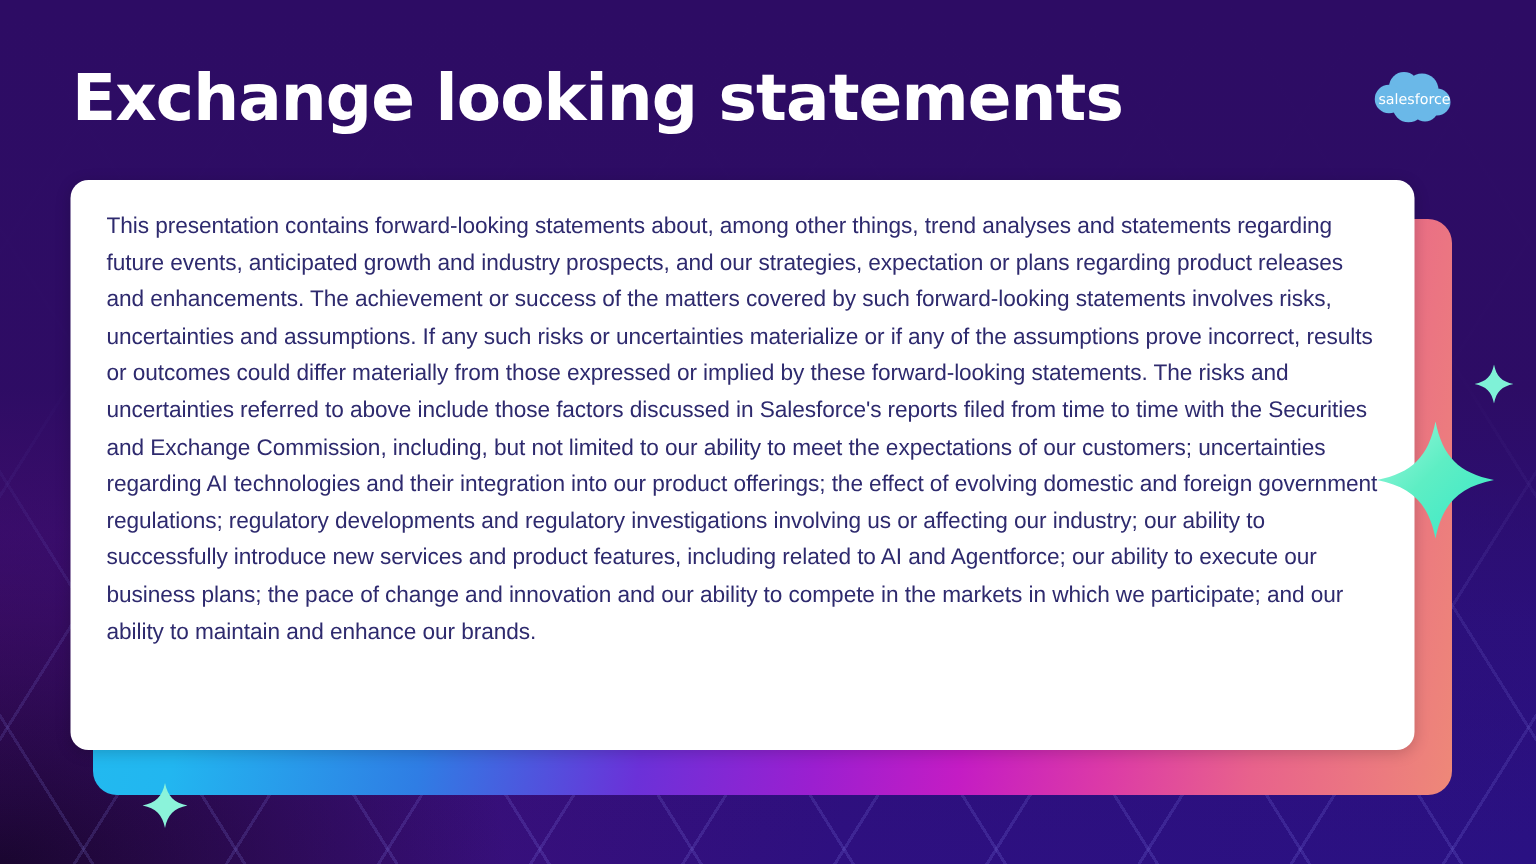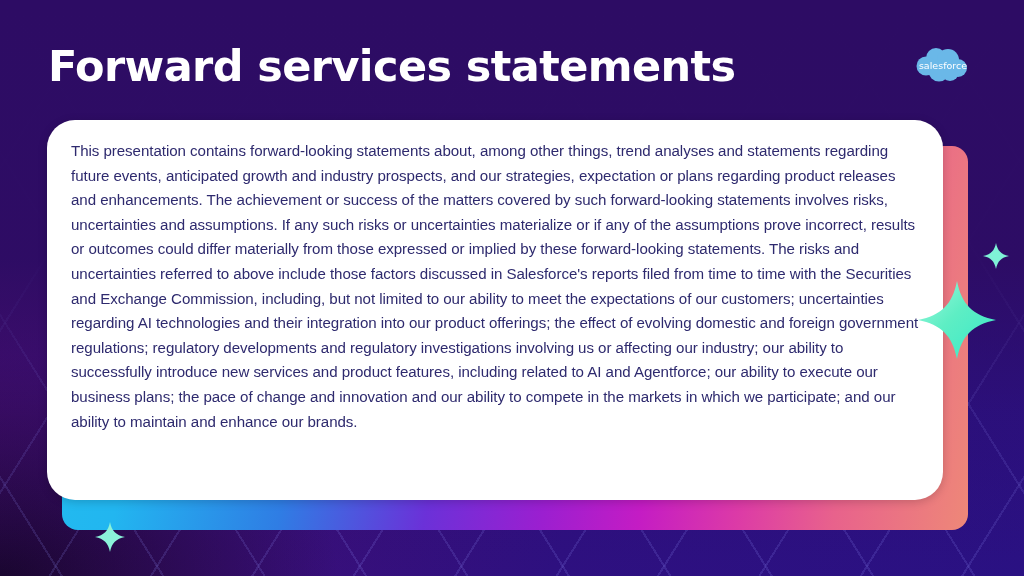--- a/index.html
+++ b/index.html
@@ -56,21 +56,21 @@
     position:absolute;left:62px;top:146px;width:906px;height:384px;
     border-radius:16px;
     background:linear-gradient(100deg,
       #22bdef 0%, #22b6f0 12%, #2f7de4 29%, #6b31d8 44%,
       #9b1fd0 56%, #c41cc4 66%, #dc3aa7 76%, #e8628c 86%, #ee8878 100%);
   }
 
   
   .card{
     position:absolute;left:47px;top:120px;width:896px;height:380px;
-    background:#ffffff;border-radius:28px;
+    background:#ffffff;border-radius:12px;
     box-shadow:0 2px 10px rgba(0,0,0,.18);
   }
   .body-text{
     position:absolute;left:24px;top:19px;width:852px;
     font-size:15.1px;line-height:24.6px;color:#2e2a6e;
     font-family:"Liberation Sans", sans-serif;
     text-align:left;letter-spacing:-0.05px;
   }
 
   
@@ -81,21 +81,21 @@
   .spark-bottom{left:95px;top:522px;width:30px;height:30px;}
 </style>
 </head>
 <body>
 
 <div class="slide">
 
   <div class="lattice"></div>
   <div class="lattice-mask"></div>
 
-  <div class="title">Forward services statements</div>
+  <div class="title">Exchange looking statements</div>
 
   <div class="logo">
     <svg width="58" height="38" viewBox="0 0 58 38" xmlns="http://www.w3.org/2000/svg">
       <g fill="#6ab8e8">
         <circle cx="22" cy="12" r="10"></circle>
         <circle cx="12" cy="20" r="9.5"></circle>
         <circle cx="34" cy="14" r="11"></circle>
         <circle cx="44" cy="22" r="9"></circle>
         <circle cx="25" cy="25" r="10.5"></circle>
         <circle cx="36" cy="26" r="9"></circle>

